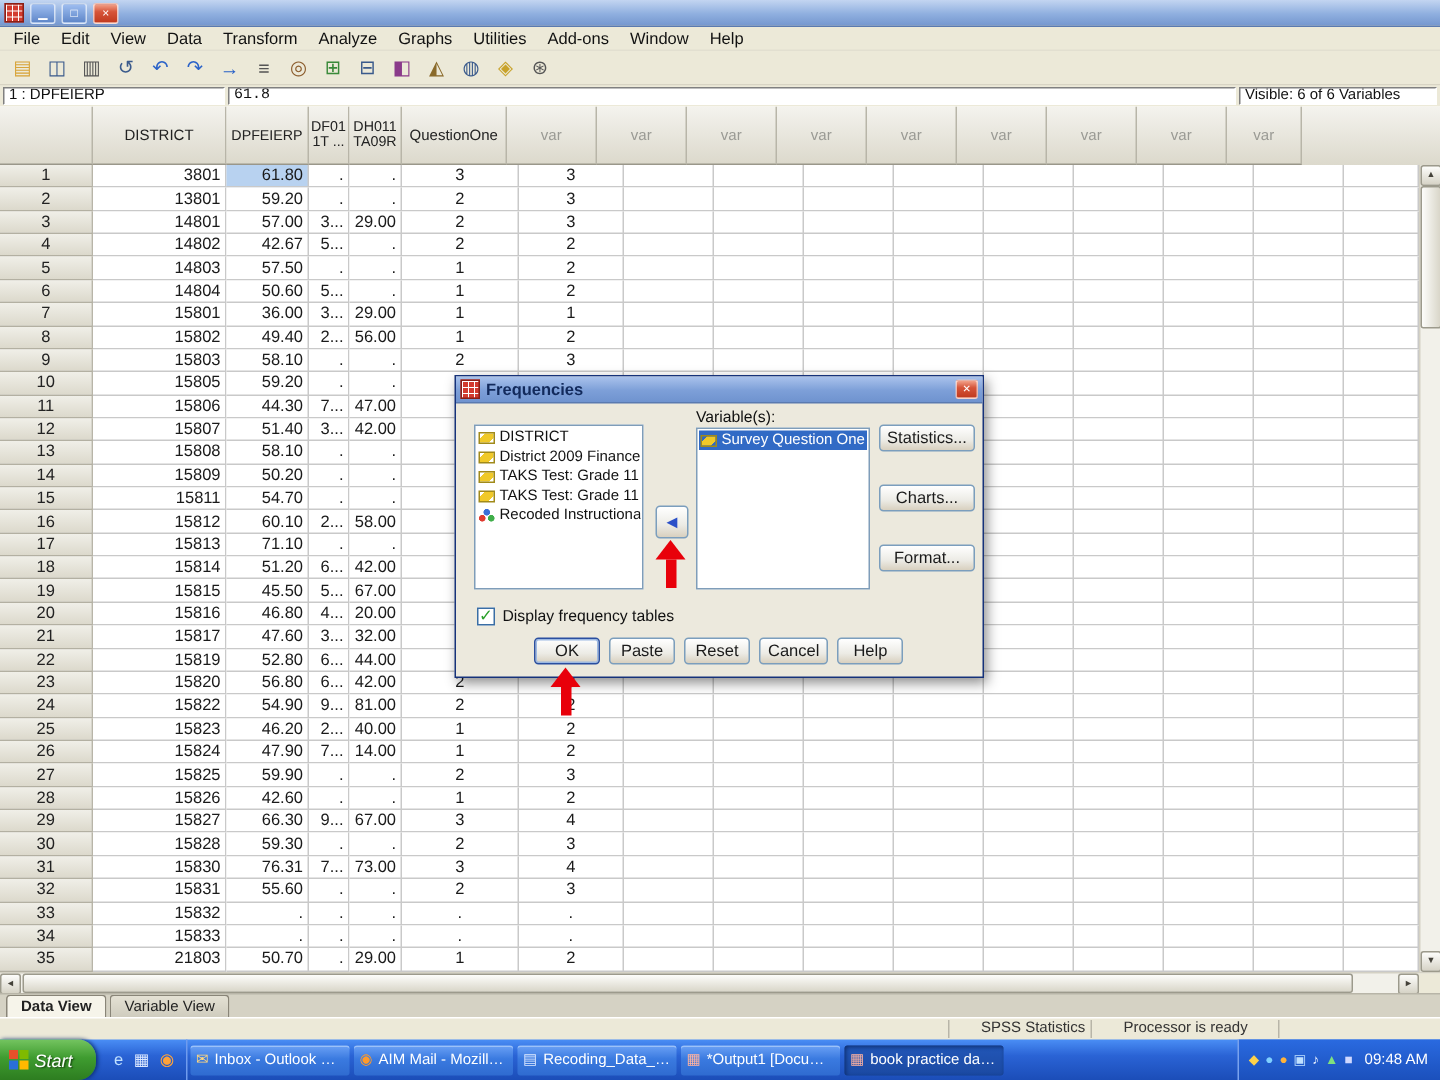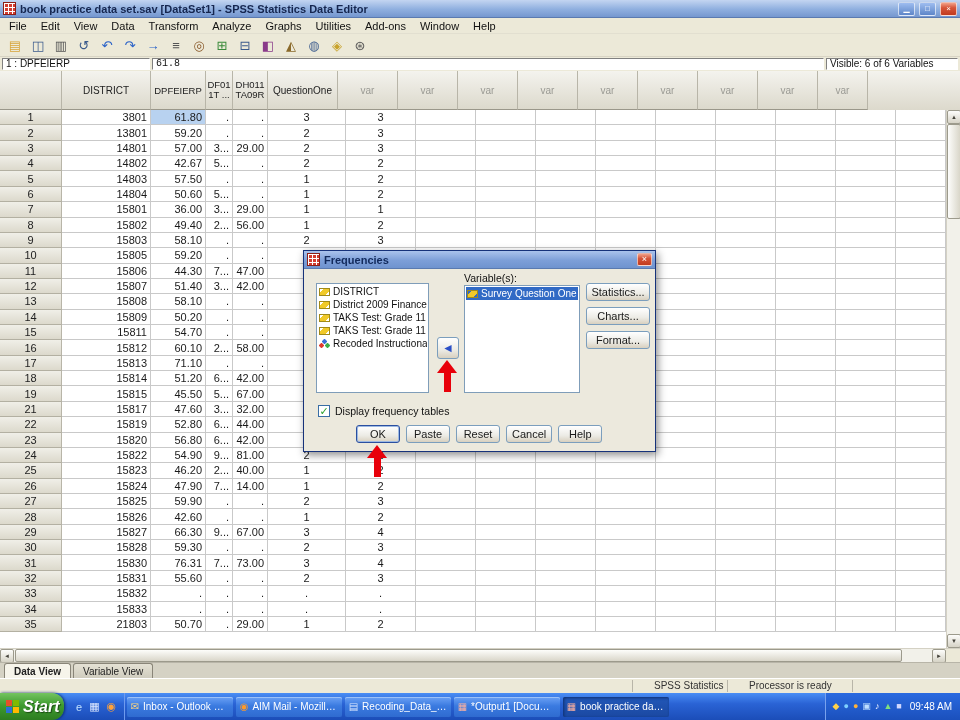--- a/index.html
+++ b/index.html
@@ -96,21 +96,21 @@
   .status-panel { padding:0 21px; border-left:1px solid #b8b5a8; height:12px; line-height:12px;
     white-space:nowrap; }
   .status-p1 { width:95px; }
   .status-p2 { width:125px; }
   .status-end { width:108px; border-left:1px solid #b8b5a8; height:12px; }
   
   .taskbar { height:27px; display:flex; align-items:stretch;
     background:linear-gradient(180deg,#4a8ef5,var(--taskbar_blue) 40%,#1b4db8); }
   .start-btn { width:64px; display:flex; align-items:center; gap:4px; padding-left:6px;
     background:linear-gradient(180deg,#74c460,var(--start_green) 45%,#2d7d20);
-    border-radius:0 12px 12px 0; color:#fff; font-weight:bold; font-style:italic; font-size:16px;
+    border-radius:0 12px 12px 0; color:#fff; font-weight:normal; font-style:italic; font-size:12px;
     text-shadow:1px 1px 1px #1a4a12; box-shadow:1px 0 3px #0a2a6a; }
   .winflag { width:13px; height:13px; flex:none;
     background:linear-gradient(#e6502a,#e6502a) 0 0/6px 6px no-repeat,
       linear-gradient(#7fba00,#7fba00) 7px 0/6px 6px no-repeat,
       linear-gradient(#2a6fd8,#2a6fd8) 0 7px/6px 6px no-repeat,
       linear-gradient(#ffb900,#ffb900) 7px 7px/6px 6px no-repeat; }
   .quicklaunch { display:flex; align-items:center; gap:7px; padding:0 8px; margin-left:4px;
     border-right:1px solid #6f9bee; }
   .ql-ico { font-size:11px; }
   .task-windows { display:flex; align-items:center; flex:1; overflow:hidden; }
@@ -149,21 +149,21 @@
     radial-gradient(circle at 2.5px 6.5px,#e03a2f 2px,transparent 2.4px),
     radial-gradient(circle at 5.5px 2.5px,#3a6fd8 2px,transparent 2.4px),
     radial-gradient(circle at 8.5px 6.5px,#3fae49 2px,transparent 2.4px); }
   .xp-btn { border:1px solid #7b9ebd; border-radius:3px; font-size:11px; color:#1a1a1a;
     background:linear-gradient(#ffffff,#ecebe5 60%,#d8d0bf); display:flex; align-items:center;
     justify-content:center; }
   .arrow-btn { position:absolute; left:133px; top:68px; width:22px; height:22px;
     color:#2b50c8; font-size:12px; font-weight:bold; }
   .dlg-label { position:absolute; left:160px; top:3px; font-size:10.5px; }
   .side-btns { position:absolute; left:282px; top:14px; width:64px; display:flex;
-    flex-direction:column; gap:6px; }
+    flex-direction:column; gap:22px; }
   .side-btn { height:18px; }
   .chkrow { position:absolute; left:14px; top:136px; display:flex; align-items:center; gap:5px;
     font-size:10.5px; }
   .chk { width:12px; height:12px; border:1px solid #3a6ea5; background:#fff; color:#2aa02a;
     font-size:11px; line-height:10px; text-align:center; font-weight:bold; flex:none; }
   .bot-btns { position:absolute; left:52px; top:156px; display:flex; gap:6px; }
   .bot-btn { min-width:44px; height:18px; padding:0 5px; }
   .default-btn { border:1px solid #2a4fa0; box-shadow:0 0 0 1px #9db9e2 inset; }
   
   .red-arrow { position:absolute; width:20px; z-index:20; }
@@ -172,21 +172,20 @@
     border-bottom:13px solid var(--arrow_red); }
   .red-arrow .stem { width:7px; height:19px; background:var(--arrow_red); margin:0 auto; }
 </style>
 </head>
 <body>
 
 <div class="screen">
 
   <div class="titlebar">
     <span class="app-ico"></span>
-    <span class="title">book practice data set.sav [DataSet1] - SPSS Statistics Data Editor</span>
     <span class="win-btn btn-min">▁</span>
     <span class="win-btn btn-max">□</span>
     <span class="win-btn btn-close">×</span>
   </div>
 
   <div class="menubar">
       <div class="menu-item">File</div>
       <div class="menu-item">Edit</div>
       <div class="menu-item">View</div>
       <div class="menu-item">Data</div>
@@ -566,20 +565,38 @@
           <div class="cell cv"></div>
           <div class="cell cv"></div>
           <div class="cell cv cvlast"></div>
         </div>
         <div class="grid-row">
           <div class="cell c0 rowhead">19</div>
           <div class="cell c1 num">15815</div>
           <div class="cell c2 num">45.50</div>
           <div class="cell c3 num">5...</div>
           <div class="cell c4 num">67.00</div>
+          <div class="cell c5 ctr"></div>
+          <div class="cell c6 ctr"></div>
+          <div class="cell cv"></div>
+          <div class="cell cv"></div>
+          <div class="cell cv"></div>
+          <div class="cell cv"></div>
+          <div class="cell cv"></div>
+          <div class="cell cv"></div>
+          <div class="cell cv"></div>
+          <div class="cell cv"></div>
+          <div class="cell cv cvlast"></div>
+        </div>
+        <div class="grid-row">
+          <div class="cell c0 rowhead">20</div>
+          <div class="cell c1 num">15816</div>
+          <div class="cell c2 num">46.80</div>
+          <div class="cell c3 num">4...</div>
+          <div class="cell c4 num">20.00</div>
           <div class="cell c5 ctr"></div>
           <div class="cell c6 ctr"></div>
           <div class="cell cv"></div>
           <div class="cell cv"></div>
           <div class="cell cv"></div>
           <div class="cell cv"></div>
           <div class="cell cv"></div>
           <div class="cell cv"></div>
           <div class="cell cv"></div>
           <div class="cell cv"></div>

